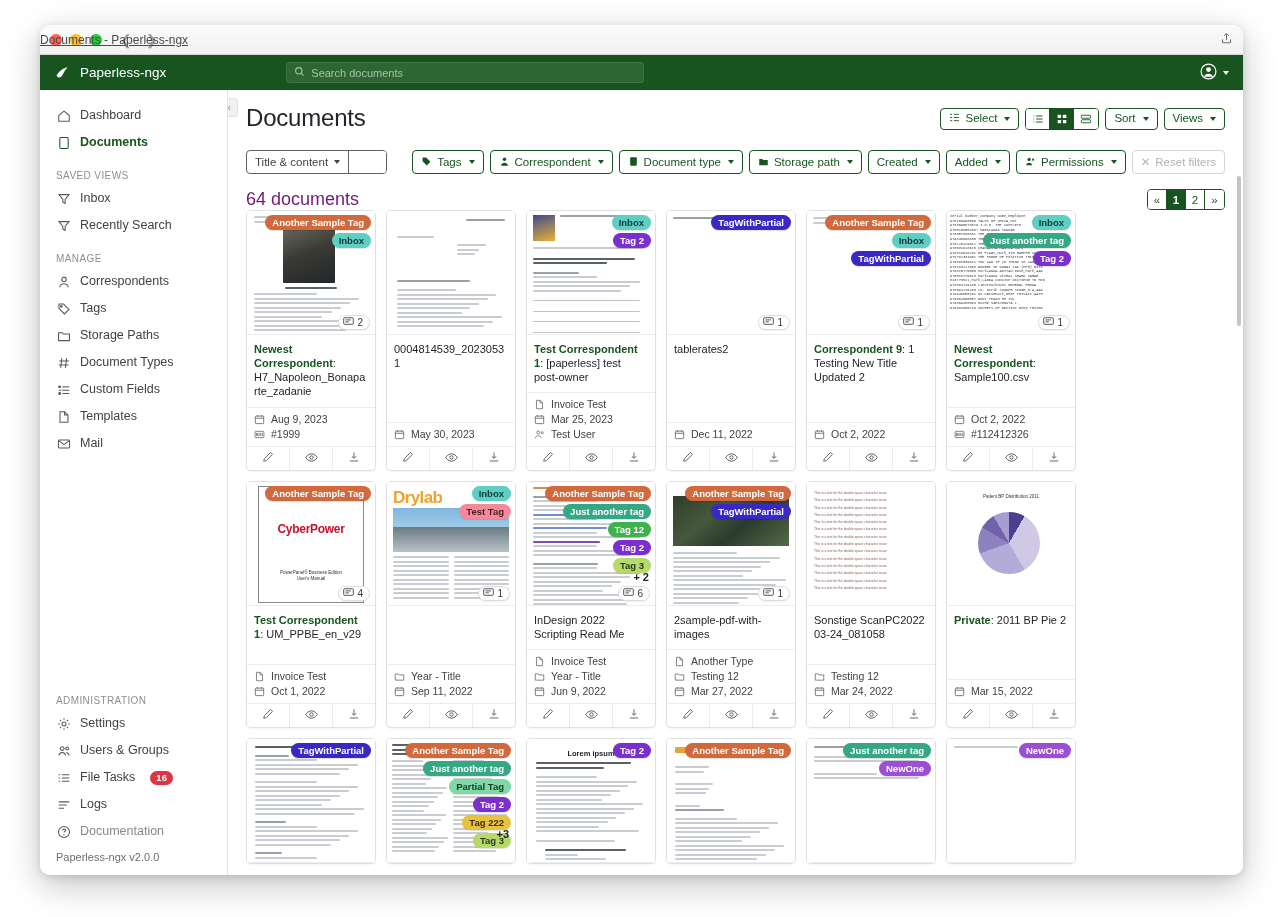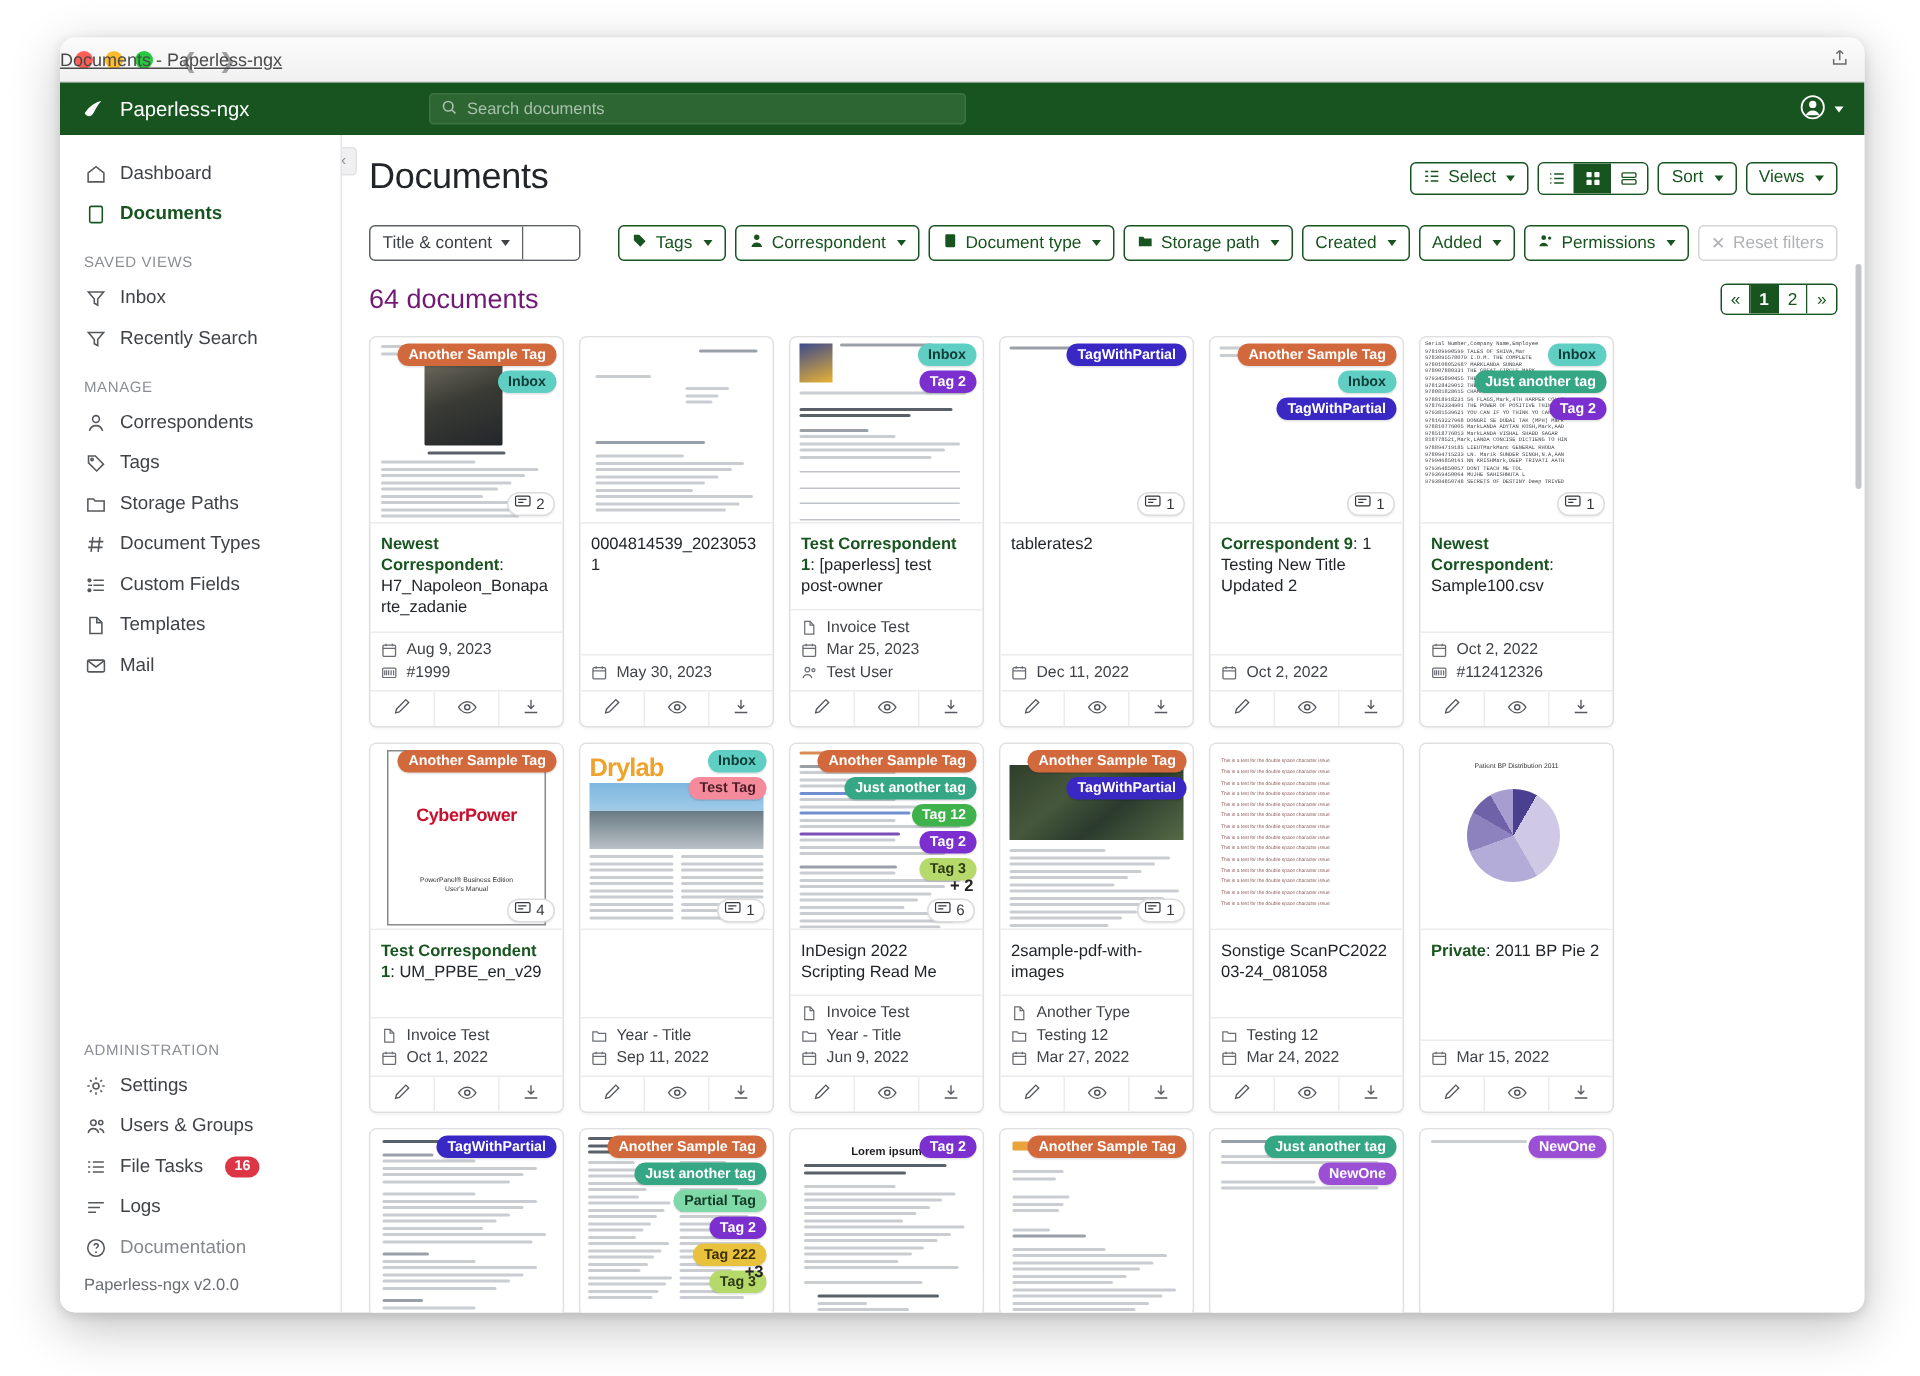--- a/index.html
+++ b/index.html
@@ -133,21 +133,21 @@
   
   .count-row { display:flex; align-items:center; margin-top:15px; }
   .count-txt { font-size:18px; color:#701a75; }
   .pager { margin-left:auto; display:flex; border-radius:4px; overflow:hidden; border:1px solid #17541f; height:21px;}
   .pg { min-width:19px; padding:0 5px; display:flex; align-items:center; justify-content:center;
         font-size:11.5px; color:#17541f; border-right:1px solid #17541f; background:#fff; cursor:pointer;}
   .pg:last-child{border-right:0;}
   .pg.active{ background:#17541f; color:#fff; font-weight:bold; }
   
   .grid {
-    margin-top:14px; display:grid; grid-template-columns:repeat(6, 130px);
+    display:grid; grid-template-columns:repeat(6, 130px);
     gap:10px 10px; padding-bottom:30px;
   }
   .card {
     width:130px; border:1px solid #e0e0e2; border-radius:5px; background:#fff;
     display:flex; flex-direction:column; overflow:hidden;
     box-shadow:0 1px 2px rgba(0,0,0,.05);
   }
   .thumb { position:relative; height:124px; background:#fff; overflow:hidden; border-bottom:1px solid #ececee;}
   .page-mock { position:absolute; inset:0; background:#fff; padding:6px; overflow:hidden; }
   .ln { height:2px; background:#c9ccd1; margin-bottom:2.5px; border-radius:1px;}

